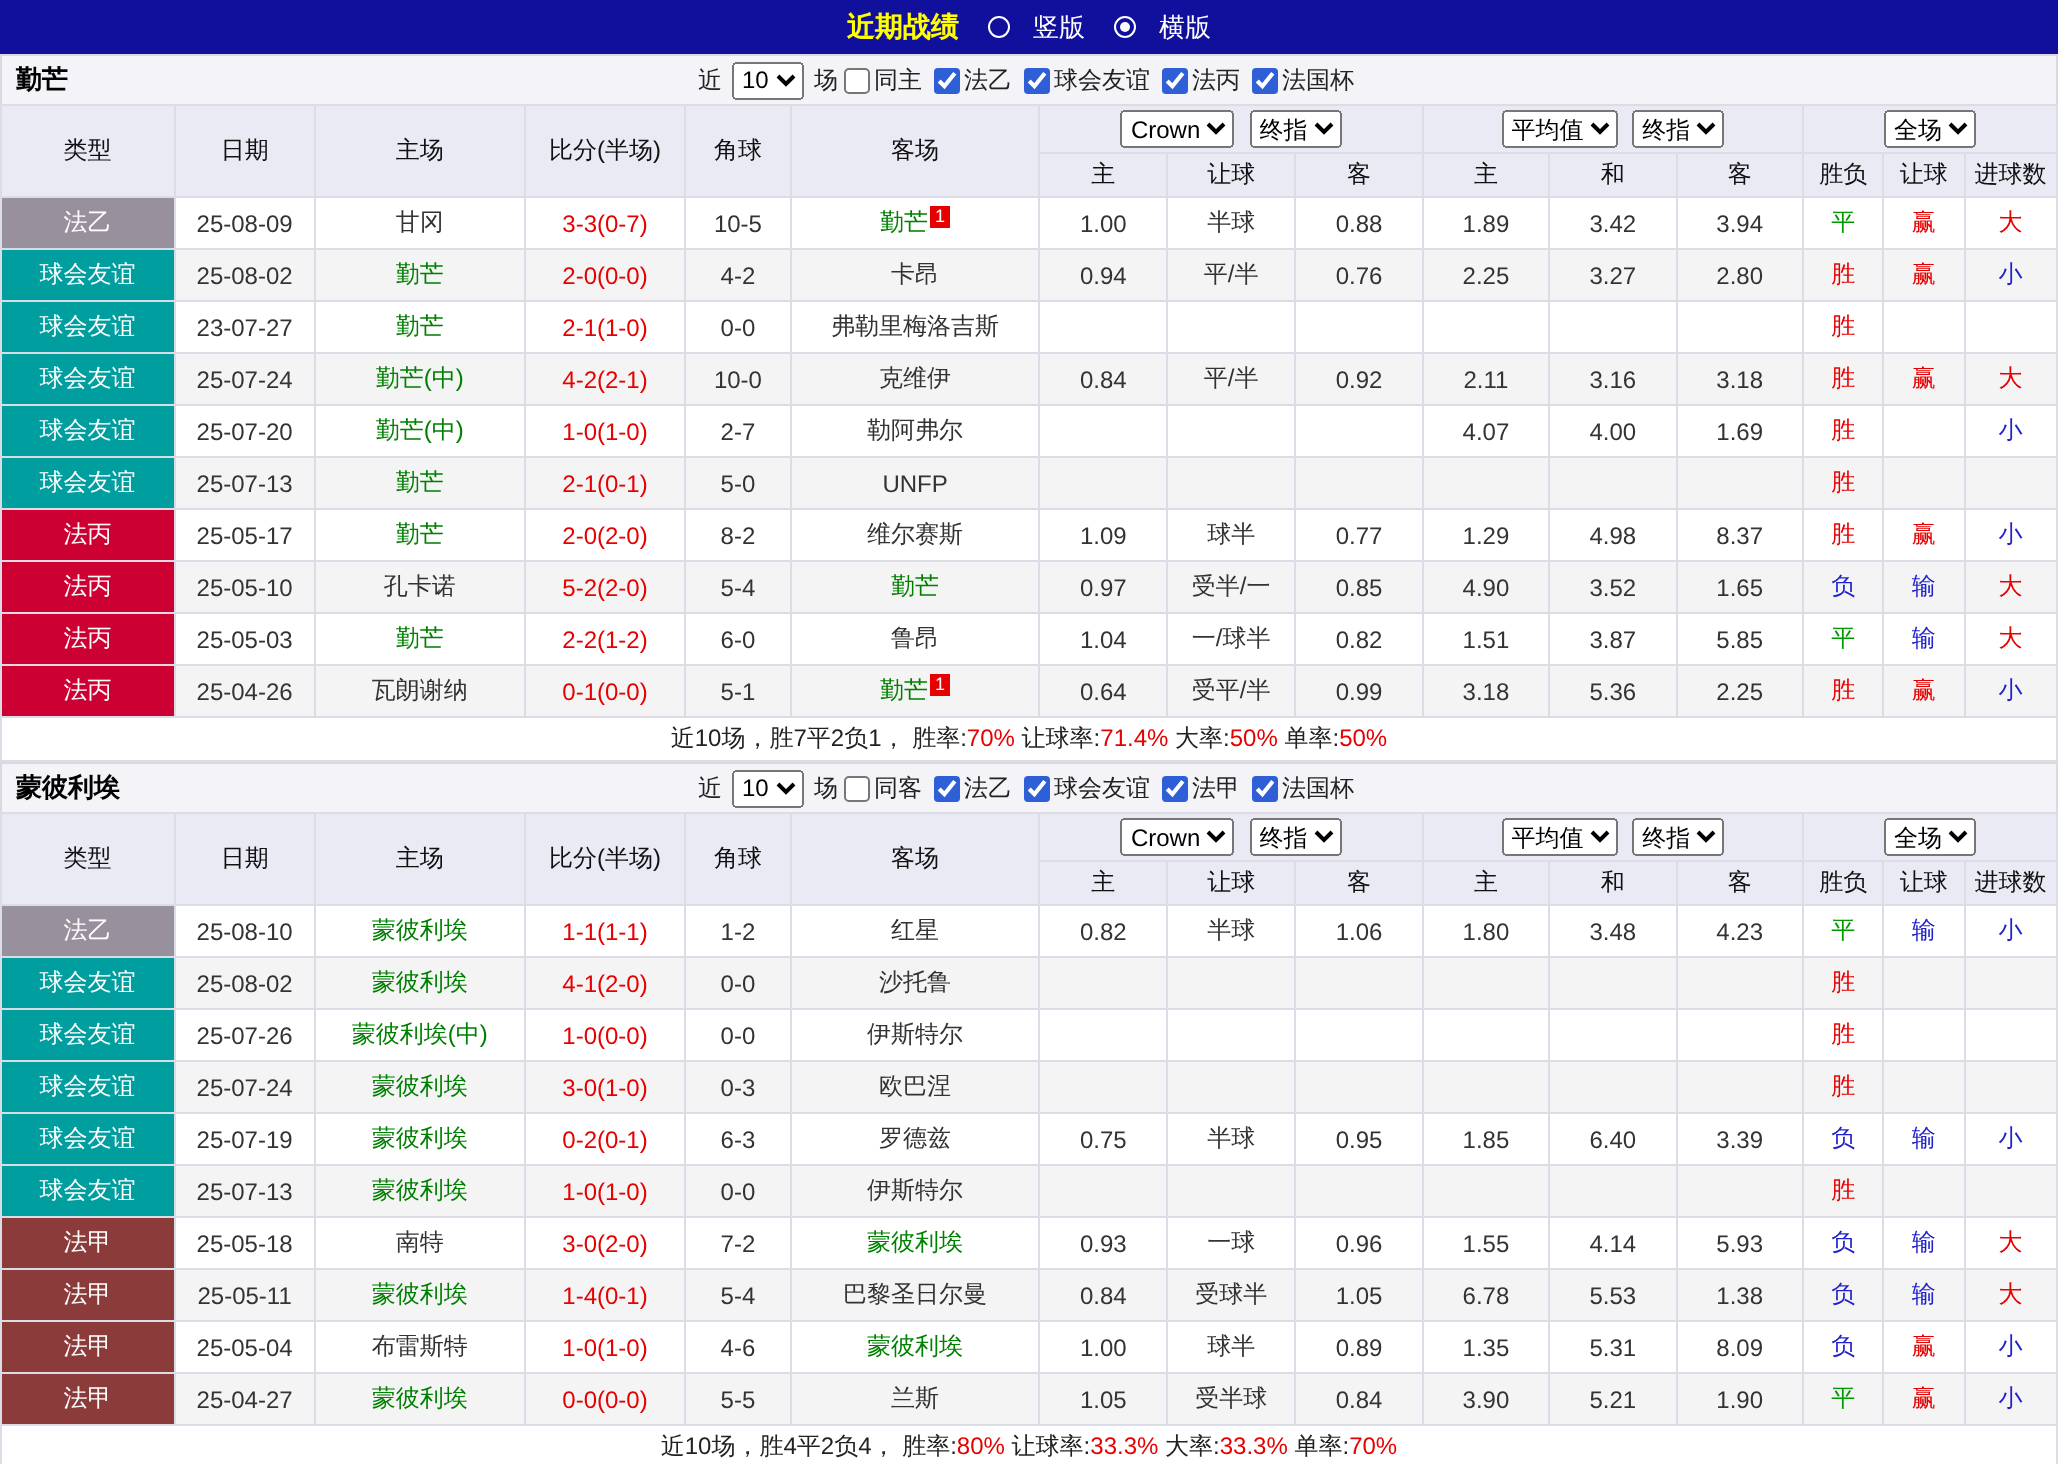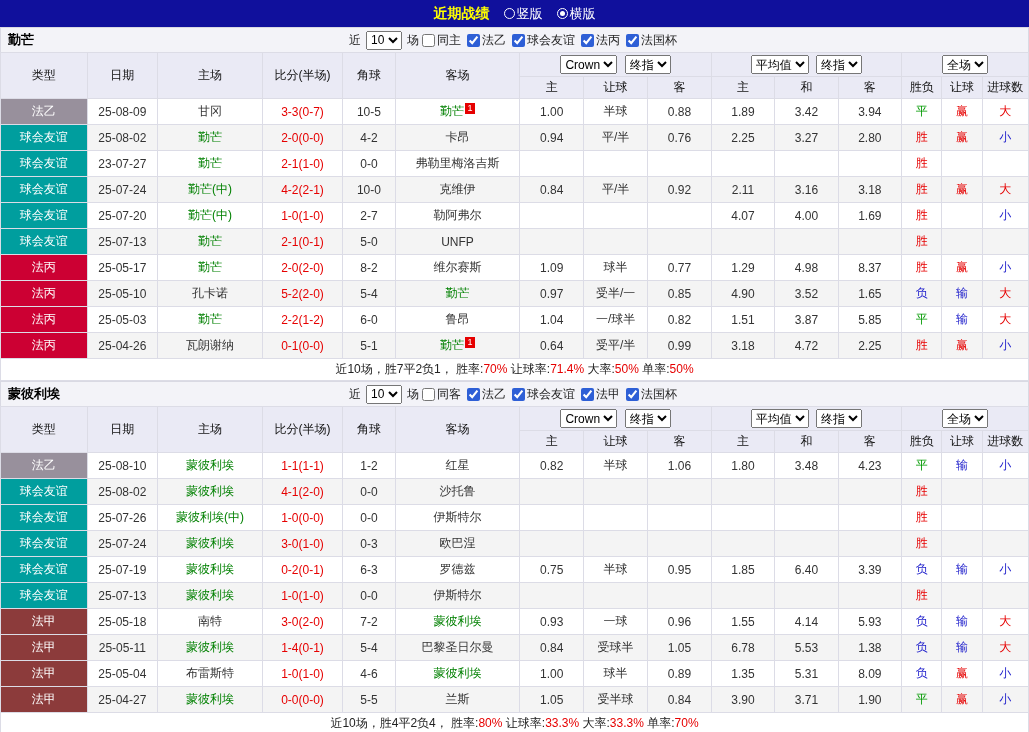--- a/index.html
+++ b/index.html
@@ -6,21 +6,21 @@
   body {
     font-family: "Liberation Sans", "DejaVu Sans", sans-serif;
     width: 1029px; background: #fff; color: #333;
   }
   .topbar {
     height: 27px; background: #10109C; color: #fff;
     display: flex; align-items: center; justify-content: center;
     gap: 14px; font-size: 13px;
   }
   .topbar .title { color: #FFFF00; font-weight: bold; font-size: 14px; }
-  .tb-radio { display: inline-flex; align-items: center; gap: 2px; cursor: pointer; }
+  .tb-radio { display: inline-flex; align-items: center; gap: 12px; cursor: pointer; }
   .rdot {
     width: 11px; height: 11px; border: 1px solid #fff; border-radius: 50%;
     display: inline-block; position: relative; background: transparent;
   }
   .rdot.sel::after {
     content: ""; position: absolute; left: 2px; top: 2px;
     width: 5px; height: 5px; border-radius: 50%; background: #fff;
   }
   .filter-row {
     position: relative; height: 25px; background: #F3F3F8;
@@ -309,21 +309,21 @@
           <td class="league" style="background: rgb(204, 0, 51);">法丙</td>
           <td>25-04-26</td>
           <td class="teamcell"><span class="team">瓦朗谢纳</span></td>
           <td class="score">0-1(0-0)</td>
           <td>5-1</td>
           <td class="teamcell"><span class="team green">勤芒</span><span class="rc">1</span></td>
           <td>0.64</td>
           <td>受平/半</td>
           <td>0.99</td>
           <td>3.18</td>
-          <td>4.72</td>
+          <td>5.36</td>
           <td>2.25</td>
           <td style="color: rgb(230, 0, 0);">胜</td>
           <td style="color: rgb(230, 0, 0);">赢</td>
           <td style="color: rgb(34, 34, 204);">小</td>
         </tr>
       </tbody>
     <tfoot>
       <tr>
           <td class="summary-cell" colspan="15"><span>近10场，胜7平2负1， </span><span>胜率:</span><span class="red">70%</span><span> </span><span>让球率:</span><span class="red">71.4%</span><span> </span><span>大率:</span><span class="red">50%</span><span> </span><span>单率:</span><span class="red">50%</span></td>
         </tr>
@@ -568,21 +568,21 @@
           <td class="league" style="background: rgb(140, 59, 59);">法甲</td>
           <td>25-04-27</td>
           <td class="teamcell"><span class="team green">蒙彼利埃</span></td>
           <td class="score">0-0(0-0)</td>
           <td>5-5</td>
           <td class="teamcell"><span class="team">兰斯</span></td>
           <td>1.05</td>
           <td>受半球</td>
           <td>0.84</td>
           <td>3.90</td>
-          <td>3.71</td>
+          <td>5.21</td>
           <td>1.90</td>
           <td style="color: rgb(0, 153, 0);">平</td>
           <td style="color: rgb(230, 0, 0);">赢</td>
           <td style="color: rgb(34, 34, 204);">小</td>
         </tr>
       </tbody>
     <tfoot>
       <tr>
           <td class="summary-cell" colspan="15"><span>近10场，胜4平2负4， </span><span>胜率:</span><span class="red">80%</span><span> </span><span>让球率:</span><span class="red">33.3%</span><span> </span><span>大率:</span><span class="red">33.3%</span><span> </span><span>单率:</span><span class="red">70%</span></td>
         </tr>

